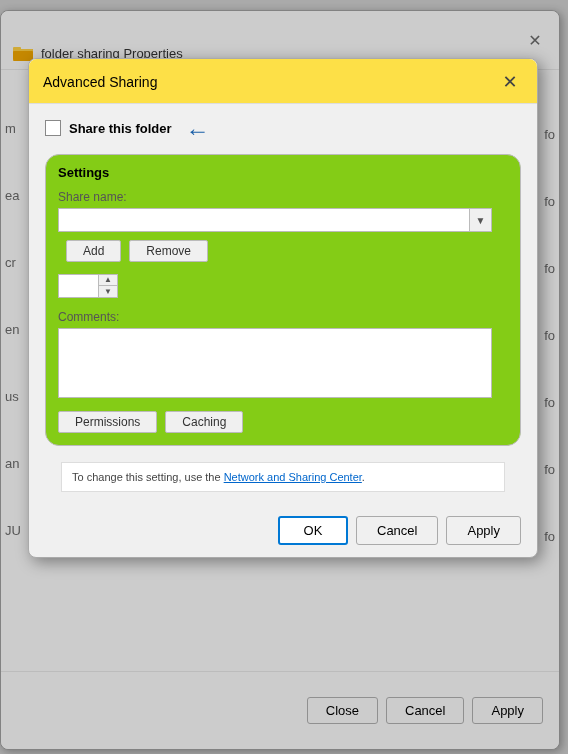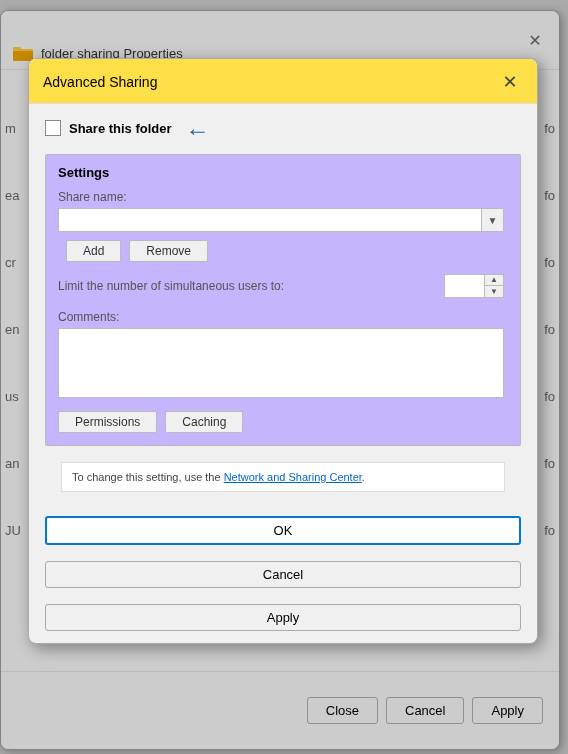--- a/index.html
+++ b/index.html
@@ -158,24 +158,24 @@
 
     .share-folder-label {
       font-size: 13px;
       font-weight: 600;
       color: #000;
     }
 
     
     .settings-group {
       border: 1px solid #bbb;
-      border-radius: 2px;
-      padding: 10px 16px 12px 12px;
+      border-radius: 14px;
+      padding: 10px 28px 12px 12px;
       margin-bottom: 16px;
-      background: #c4b5fd;
+      background: #84cc16;
     }
 
     .settings-legend {
       font-size: 13px;
       font-weight: 600;
       color: #000;
       margin-bottom: 10px;
     }
 
     .field-label {
@@ -300,23 +300,22 @@
 
     .perms-row {
       display: flex;
       gap: 8px;
     }
 
     
     .dialog-footer {
       display: flex;
       justify-content: flex-end;
-      gap: 16px;
+      gap: 8px;
       padding: 8px 16px 12px 16px;
-      flex-direction: column;
     }
 
     .btn-dialog {
       padding: 5px 20px;
       font-size: 13px;
       border: 1px solid #aaa;
       background: #f0f0f0;
       cursor: pointer;
       border-radius: 3px;
       color: #000;
@@ -380,21 +379,21 @@
   <div style="position:absolute; left:4px; top:110px; display:flex; flex-direction:column; gap:52px;">
     <span class="side-char">m</span>
     <span class="side-char">ea</span>
     <span class="side-char">cr</span>
     <span class="side-char">en</span>
     <span class="side-char">us</span>
     <span class="side-char">an</span>
     <span class="side-char">JU</span>
   </div>
 
-  <div style="position:absolute; right:4px; top:110px; display:flex; flex-direction:column; gap:52px;">
+  <div style="position:absolute; right:4px; top:116px; display:flex; flex-direction:column; gap:52px;">
     <span class="side-char">fo</span>
     <span class="side-char">fo</span>
     <span class="side-char">fo</span>
     <span class="side-char">fo</span>
     <span class="side-char">fo</span>
     <span class="side-char">fo</span>
     <span class="side-char">fo</span>
   </div>
 
   <div class="bg-bottom-bar">
@@ -430,21 +429,20 @@
         <input class="share-name-input" type="text" style="">
         <button class="dropdown-btn">▼</button>
       </div>
 
       <div class="btn-row">
         <button class="btn-small">Add</button>
         <button class="btn-small">Remove</button>
       </div>
 
       <div class="users-row">
-        <span class="users-label">Limit the number of simultaneous users to:</span>
         <div class="spinner-input-group">
           <input class="spinner-input" type="text" style="">
           <div class="spinner-btns">
             <button class="spinner-btn">▲</button>
             <button class="spinner-btn">▼</button>
           </div>
         </div>
       </div>
 
       <div class="comments-label">Comments:</div>

